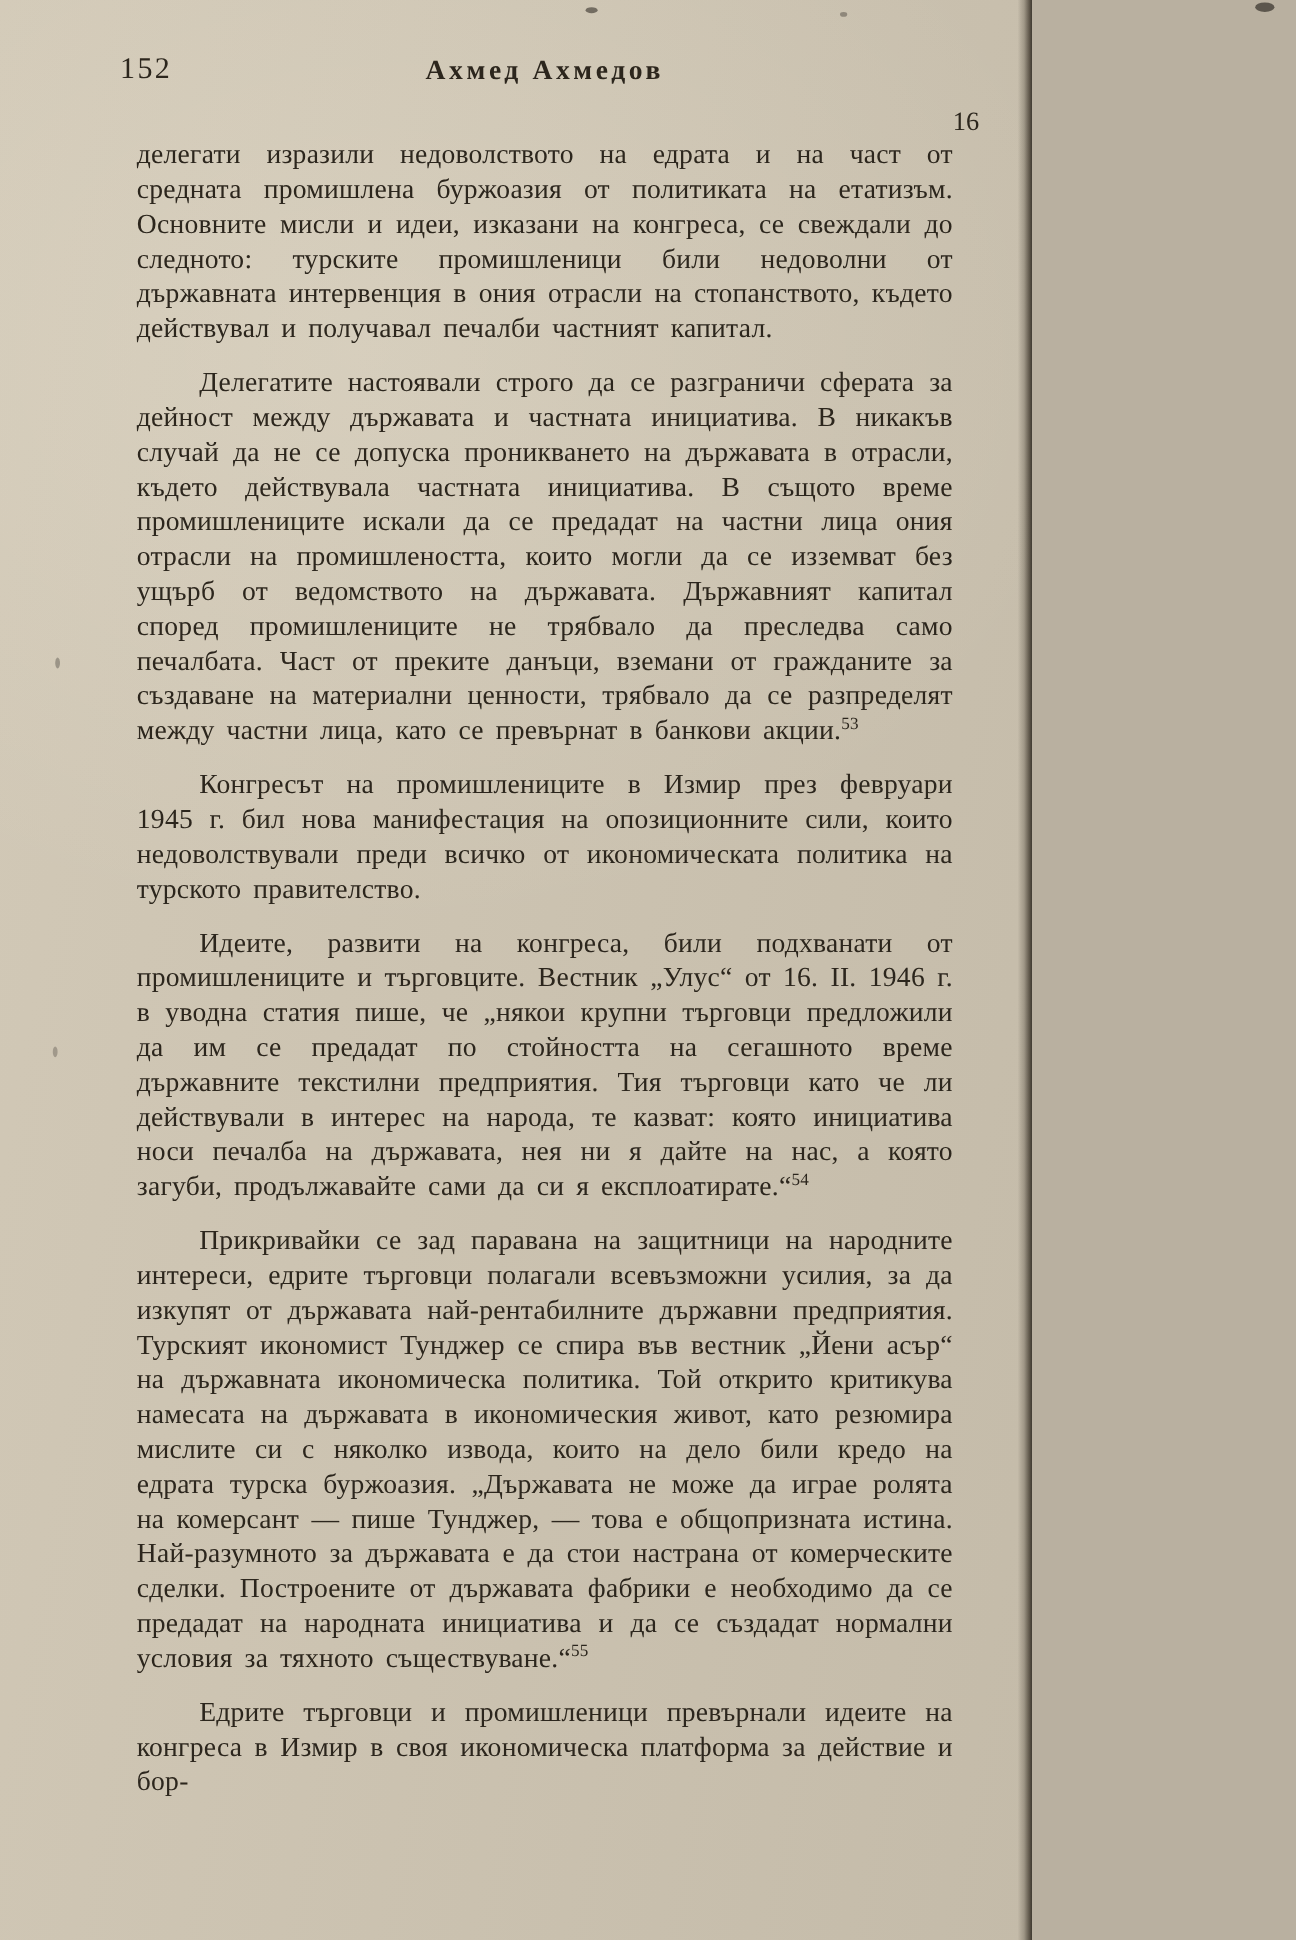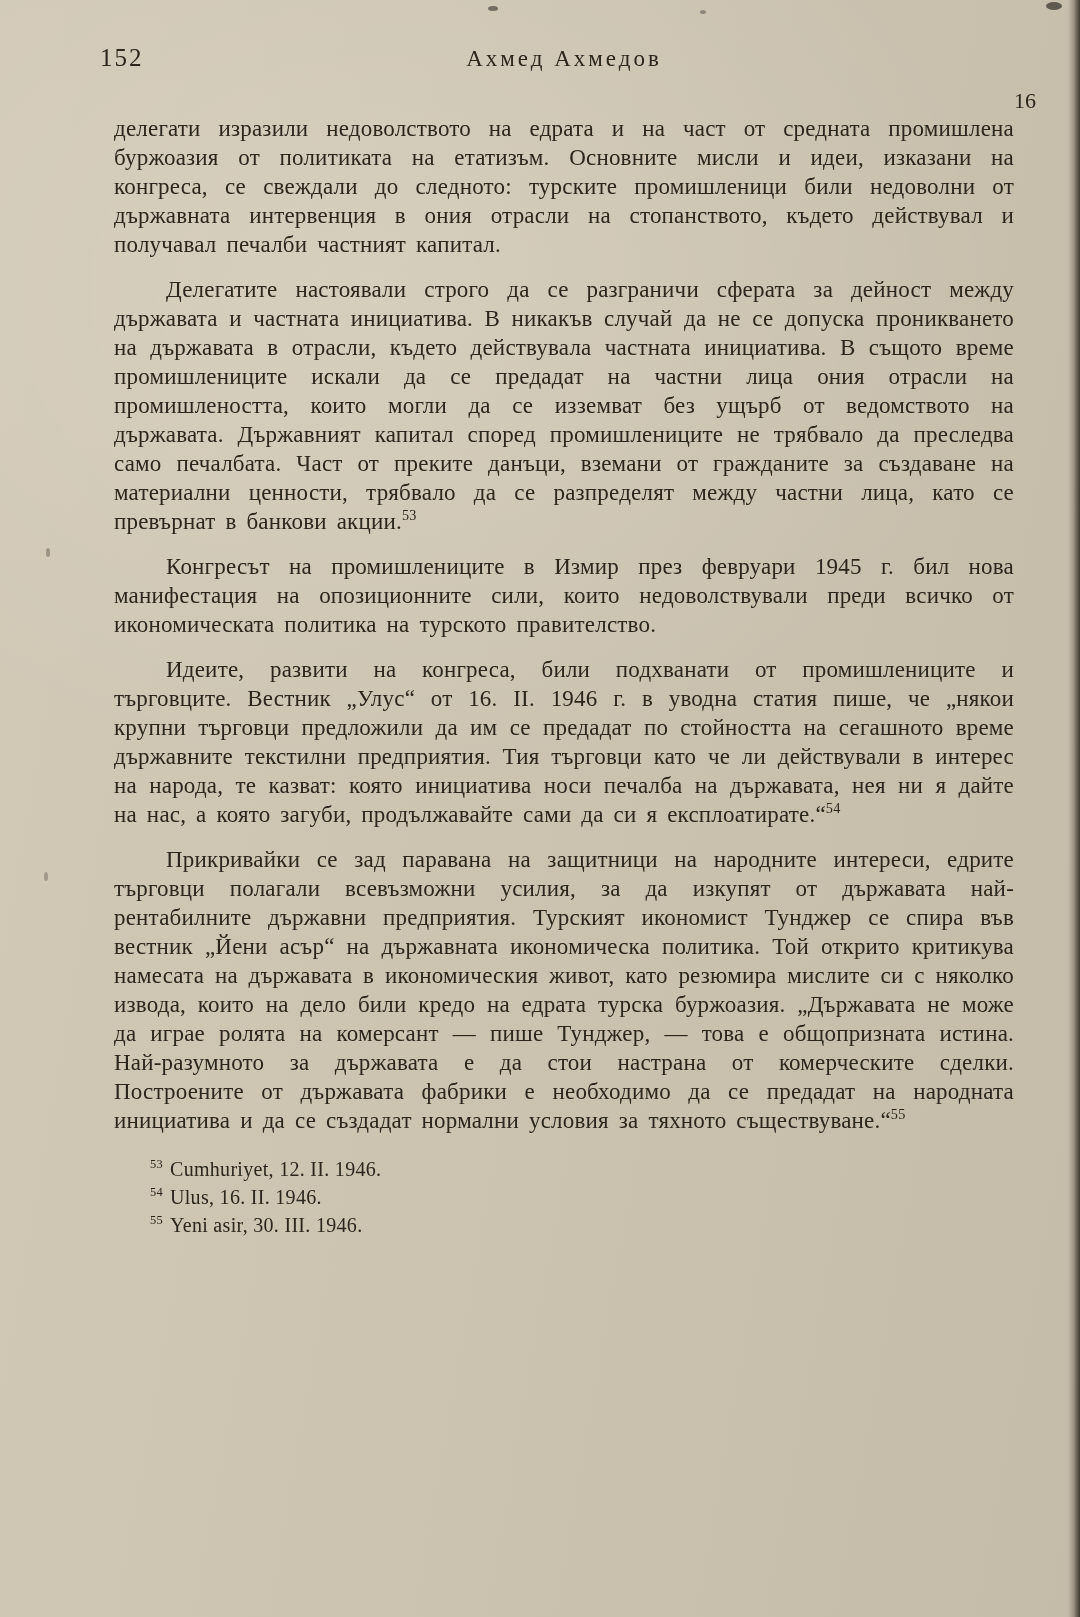--- a/index.html
+++ b/index.html
@@ -8,21 +8,21 @@
   }
   body {
     width: 1080px;
     height: 1617px;
     overflow: hidden;
     background: #b9b0a0;
     font-family: "Liberation Serif", "DejaVu Serif", serif;
   }
   .page {
     position: relative;
-    width: 1080px;
+    width: 860px;
     height: 1617px;
     box-sizing: border-box;
     padding: 44px 50px 0 98px;
     color: #2c261d;
     background:
       radial-gradient(ellipse 900px 700px at 35% 18%, rgba(255,250,235,0.18), rgba(0,0,0,0) 70%),
       linear-gradient(100deg, #d2c9b7 0%, #ccc3b1 45%, #c4bba9 100%);
   }
   
   .edge-right {
@@ -64,20 +64,21 @@
     letter-spacing: 2px;
   }
   .running-head .title {
     position: absolute;
     left: 0;
     right: 0;
     top: 2px;
     text-align: center;
     font-size: 23px;
     letter-spacing: 3px;
+    font-weight: bold;
   }
   .running-head .num-right {
     position: absolute;
     right: -6px;
     top: 6px;
     font-size: 22px;
     margin-top: 38px;
   }
 
   .body-text {
@@ -136,21 +137,17 @@
     <p class="no-indent"><span>делегати изразили недоволството на едрата и на част от средната промишлена буржоазия от политиката на етатизъм. Основните мисли и идеи, изказани на конгреса, се свеждали до следното: турските промишленици били недоволни от държавната интервенция в ония отрасли на стопанството, където действувал и получавал печалби частният капитал.</span><sup class="fn-ref"></sup></p>
 
     <p><span>Делегатите настоявали строго да се разграничи сферата за дейност между държавата и частната инициатива. В никакъв случай да не се допуска проникването на държавата в отрасли, където действувала частната инициатива. В същото време промишлениците искали да се предадат на частни лица ония отрасли на промишлеността, които могли да се изземват без ущърб от ведомството на държавата. Държавният капитал според промишлениците не трябвало да преследва само печалбата. Част от преките данъци, вземани от гражданите за създаване на материални ценности, трябвало да се разпределят между частни лица, като се превърнат в банкови акции.</span><sup class="fn-ref">53</sup></p>
 
     <p><span>Конгресът на промишлениците в Измир през февруари 1945 г. бил нова манифестация на опозиционните сили, които недоволствували преди всичко от икономическата политика на турското правителство.</span><sup class="fn-ref"></sup></p>
 
     <p><span>Идеите, развити на конгреса, били подхванати от промишлениците и търговците. Вестник „Улус“ от 16. II. 1946 г. в уводна статия пише, че „някои крупни търговци предложили да им се предадат по стойността на сегашното време държавните текстилни предприятия. Тия търговци като че ли действували в интерес на народа, те казват: която инициатива носи печалба на държавата, нея ни я дайте на нас, а която загуби, продължавайте сами да си я експлоатирате.“</span><sup class="fn-ref">54</sup></p>
 
     <p><span>Прикривайки се зад паравана на защитници на народните интереси, едрите търговци полагали всевъзможни усилия, за да изкупят от държавата най-рентабилните държавни предприятия. Турският икономист Тунджер се спира във вестник „Йени асър“ на държавната икономическа политика. Той открито критикува намесата на държавата в икономическия живот, като резюмира мислите си с няколко извода, които на дело били кредо на едрата турска буржоазия. „Държавата не може да играе ролята на комерсант — пише Тунджер, — това е общопризната истина. Най-разумното за държавата е да стои настрана от комерческите сделки. Построените от държавата фабрики е необходимо да се предадат на народната инициатива и да се създадат нормални условия за тяхното съществуване.“</span><sup class="fn-ref">55</sup></p>
 
+    <p><span>Едрите търговци и промишленици превърнали идеите на конгреса в Измир в своя икономическа платформа за действие и бор-</span><sup class="fn-ref"></sup></p>
   </main>
 
-  <footer class="footnotes">
-    <p><sup class="fn-ref">53</sup><span>Cumhuriyet, 12. II. 1946.</span></p>
-    <p><sup class="fn-ref">54</sup><span>Ulus, 16. II. 1946.</span></p>
-    <p><sup class="fn-ref">55</sup><span>Yeni asir, 30. III. 1946.</span></p>
-  </footer>
 
 </div>
 
 </body></html>

